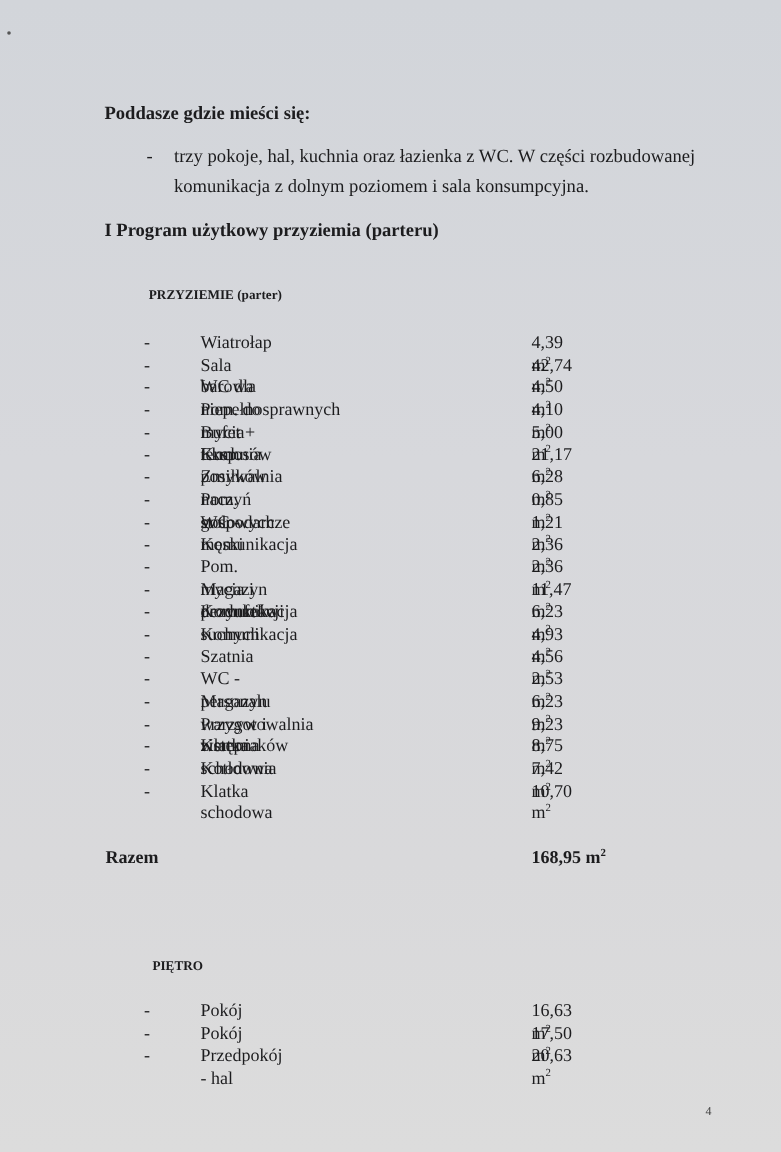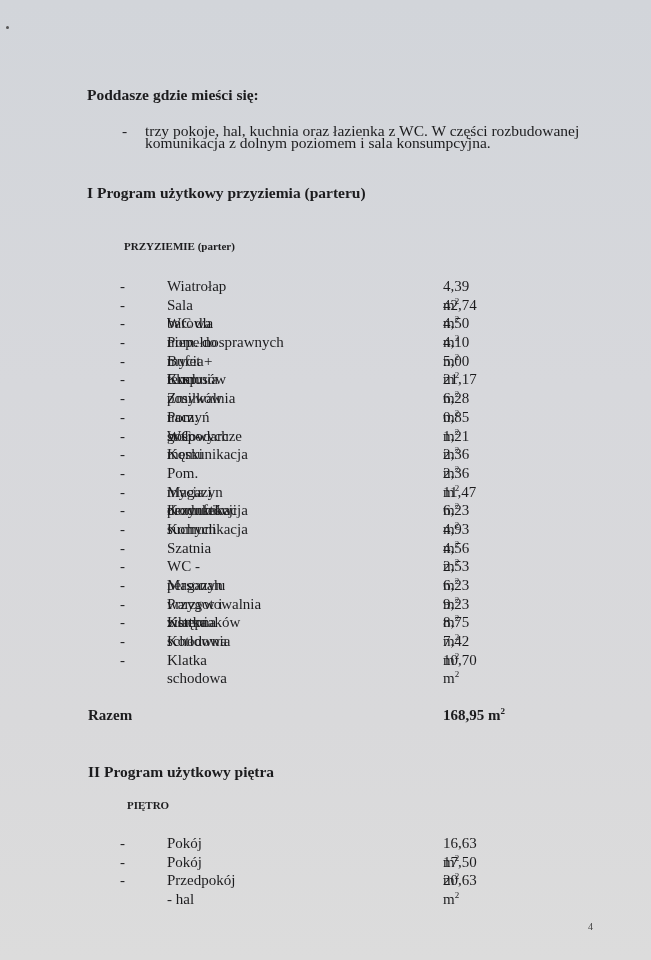--- a/index.html
+++ b/index.html
@@ -27,21 +27,21 @@
   </style>
 </head>
 <body>
 
 <div class="page">
   <div class="dot"></div>
 
   <div class="abs bold h1" style="left:87px; top:86px;">Poddasze gdzie mieści się:</div>
   <div class="abs para" style="left:122px; top:121px;">-</div>
   <div class="abs para" style="left:145px; top:121px;">trzy pokoje, hal, kuchnia oraz łazienka z WC. W części rozbudowanej</div>
-  <div class="abs para" style="left:145px; top:133px;text-align:center;">komunikacja z dolnym poziomem i sala konsumpcyjna.</div>
+  <div class="abs para" style="left:145px; top:146px;text-align:center;">komunikacja z dolnym poziomem i sala konsumpcyjna.</div>
 
   <div class="abs bold h1" style="left:87px; top:184px;">I Program użytkowy przyziemia (parteru)</div>
   <div class="abs bold h2" style="left:124px; top:240px;"><span>PRZYZIEMIE</span><span> (parter)</span></div>
 
   <div class="list" style="top:277px;">
     <div class="row">
         <span class="dash">-</span>
         <span class="label">Wiatrołap</span>
         <span class="value"><span>4,39</span> <span>m</span><sup>2</sup></span>
       </div>
@@ -143,21 +143,20 @@
     <div class="row">
         <span class="dash">-</span>
         <span class="label">Klatka schodowa</span>
         <span class="value"><span>10,70</span> <span>m</span><sup>2</sup></span>
       </div>
   </div>
 
   <div class="abs bold" style="left:88px; top:707px; font-size:15px;">Razem</div>
   <div class="abs bold" style="left:443px; top:707px; font-size:15px;"><span>168,95</span> <span>m</span><sup>2</sup></div>
 
-  <div class="abs bold h1" style="left:88px; top:763px;">II Program użytkowy piętra</div>
   <div class="abs bold h2" style="left:127px; top:799px;">PIĘTRO</div>
 
   <div class="list" style="top:834px;">
     <div class="row">
         <span class="dash">-</span>
         <span class="label">Pokój</span>
         <span class="value"><span>16,63</span> <span>m</span><sup>2</sup></span>
       </div>
     <div class="row">
         <span class="dash">-</span>

